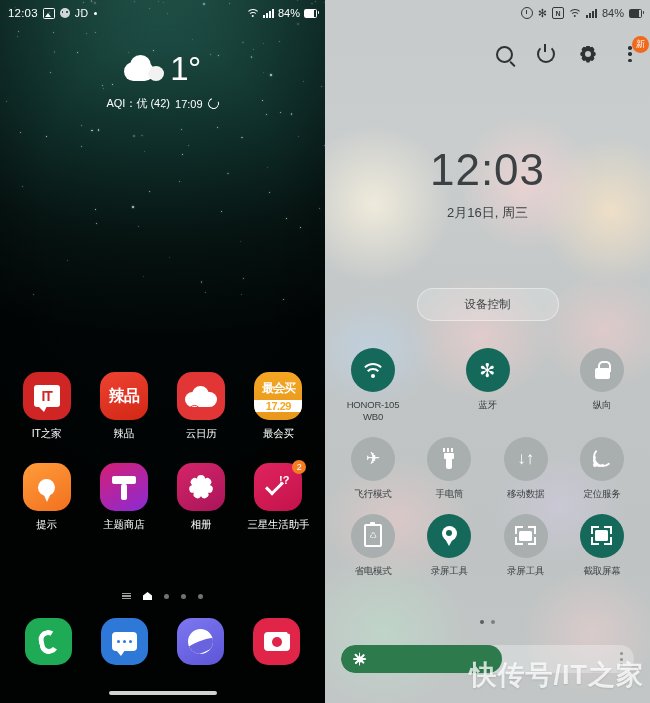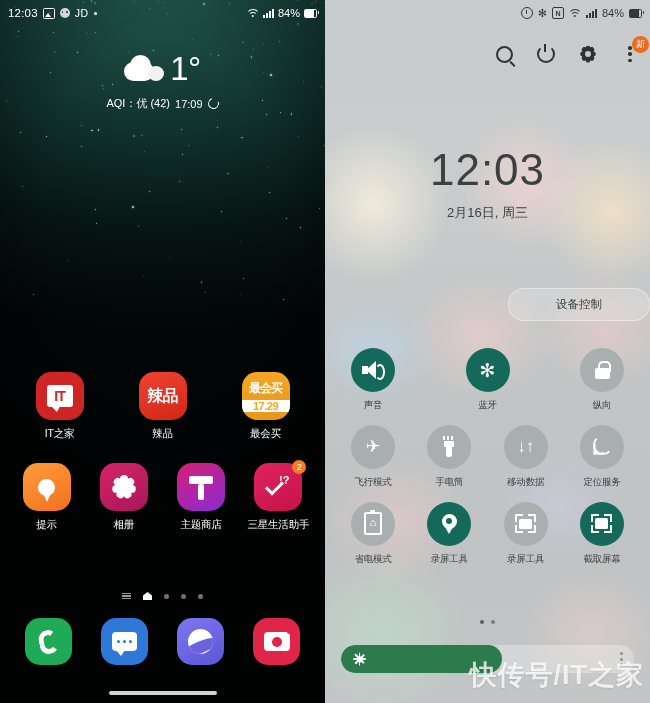--- a/index.html
+++ b/index.html
@@ -166,21 +166,21 @@
   .g-gear:after{content:"";position:absolute;left:5.5px;top:5.5px;width:6px;height:6px;border-radius:50%;background:rgba(197,201,201,1);}
   .g-more{width:4px;height:16px;display:flex;flex-direction:column;justify-content:space-between;align-items:center;}
   .g-more s{display:block;width:3.5px;height:3.5px;border-radius:50%;background:#2d3234;text-decoration:none;}
   .newbadge{position:absolute;top:-6px;right:-7px;width:17px;height:17px;border-radius:50%;background:#f0691c;color:#fff;
             font-size:9px;display:flex;align-items:center;justify-content:center;line-height:1;}
 
   .p-clock{position:absolute;top:148px;left:0;right:0;text-align:center;color:#3b4143;z-index:6;}
   .p-time{font-size:44px;font-weight:300;letter-spacing:1px;line-height:1;}
   .p-date{font-size:13px;margin-top:12px;color:#3b4143;}
 
-  .pills{position:absolute;top:288px;left:0;right:0;display:flex;justify-content:flex-end;gap:14px;z-index:6;}
+  .pills{position:absolute;top:288px;left:0;right:0;display:flex;justify-content:center;gap:14px;z-index:6;}
   .pill{width:140px;height:31px;border-radius:16px;background:rgba(255,255,255,.20);
         border:1px solid rgba(255,255,255,.42);display:flex;align-items:center;justify-content:center;
         color:#3b4143;font-size:11.5px;}
 
   .tiles{position:absolute;top:348px;left:0;right:0;padding:0 14px;box-sizing:border-box;z-index:6;}
   .tilerow{display:flex;justify-content:space-between;margin-bottom:14px;}
   .tile{width:68px;text-align:center;}
   .tcirc{width:44px;height:44px;border-radius:50%;margin:0 auto;display:flex;align-items:center;justify-content:center;}
   .tcirc.on{background:#15695a;}
   .tcirc.off{background:#a9aeae;}
@@ -398,57 +398,64 @@
           <div class="appicon ic-it">
               <span class="bub">IT</span>
             </div>
           <div class="applabel">IT之家</div>
         </div>
         <div class="app">
           <div class="appicon ic-lapin">辣品</div>
           <div class="applabel">辣品</div>
         </div>
         <div class="app">
+          <div class="appicon ic-cloud">
+            <span class="cl"></span>
+              <span class="chk"></span>
+          </div>
+          <div class="applabel">云日历</div>
+        </div>
+        <div class="app">
           <div class="appicon ic-buy">
             <span class="t1">最会买</span>
             <span class="t2">17.29</span>
           </div>
           <div class="applabel">最会买</div>
         </div>
       </div>
 
       <div class="approw">
         <div class="app">
           <div class="appicon ic-tips">
               <span class="bulb"></span>
             </div>
           <div class="applabel">提示</div>
+        </div>
+        <div class="app">
+          <div class="appicon ic-theme">
+              <span class="roll"></span>
+            </div>
+          <div class="applabel">主题商店</div>
         </div>
         <div class="app">
           <div class="appicon ic-gallery">
             <span class="ic-flower" id="flower">
                 <span style="transform:rotate(0deg)"></span>
                 <span style="transform:rotate(51.42857142857143deg)"></span>
                 <span style="transform:rotate(102.85714285714286deg)"></span>
                 <span style="transform:rotate(154.28571428571428deg)"></span>
                 <span style="transform:rotate(205.71428571428572deg)"></span>
                 <span style="transform:rotate(257.14285714285717deg)"></span>
                 <span style="transform:rotate(308.57142857142856deg)"></span>
                 <i></i>
               </span>
           </div>
           <div class="applabel">相册</div>
         </div>
         <div class="app">
-          <div class="appicon ic-theme">
-              <span class="roll"></span>
-            </div>
-          <div class="applabel">主题商店</div>
-        </div>
-        <div class="app">
           <div class="badge">2</div>
           <div class="appicon ic-assist">
             <span class="ck">
                 <span class="qm">!?</span>
               </span>
           </div>
           <div class="applabel">三星生活助手</div>
         </div>
       </div>
     </div>
@@ -536,25 +543,30 @@
 
     <div class="pills">
       <div class="pill">设备控制</div>
     </div>
 
     <div class="tiles">
 
       <div class="tilerow">
         <div class="tile">
           <div class="tcirc on">
-              <span class="gs">
-                <i></i>
-              </span>
-            </div>
-          <div class="tlabel">声音</div>
+            <span class="gw">
+                <s></s>
+                <s></s>
+                <s></s>
+              </span>
+          </div>
+          <div class="tlabel">
+            <span>HONOR-105</span><br>
+            <span>WB0</span>
+          </div>
         </div>
         <div class="tile">
           <div class="tcirc on">
               <span class="gbt">✻</span>
             </div>
           <div class="tlabel">蓝牙</div>
         </div>
         <div class="tile">
           <div class="tcirc off">
               <span class="glock"></span>

